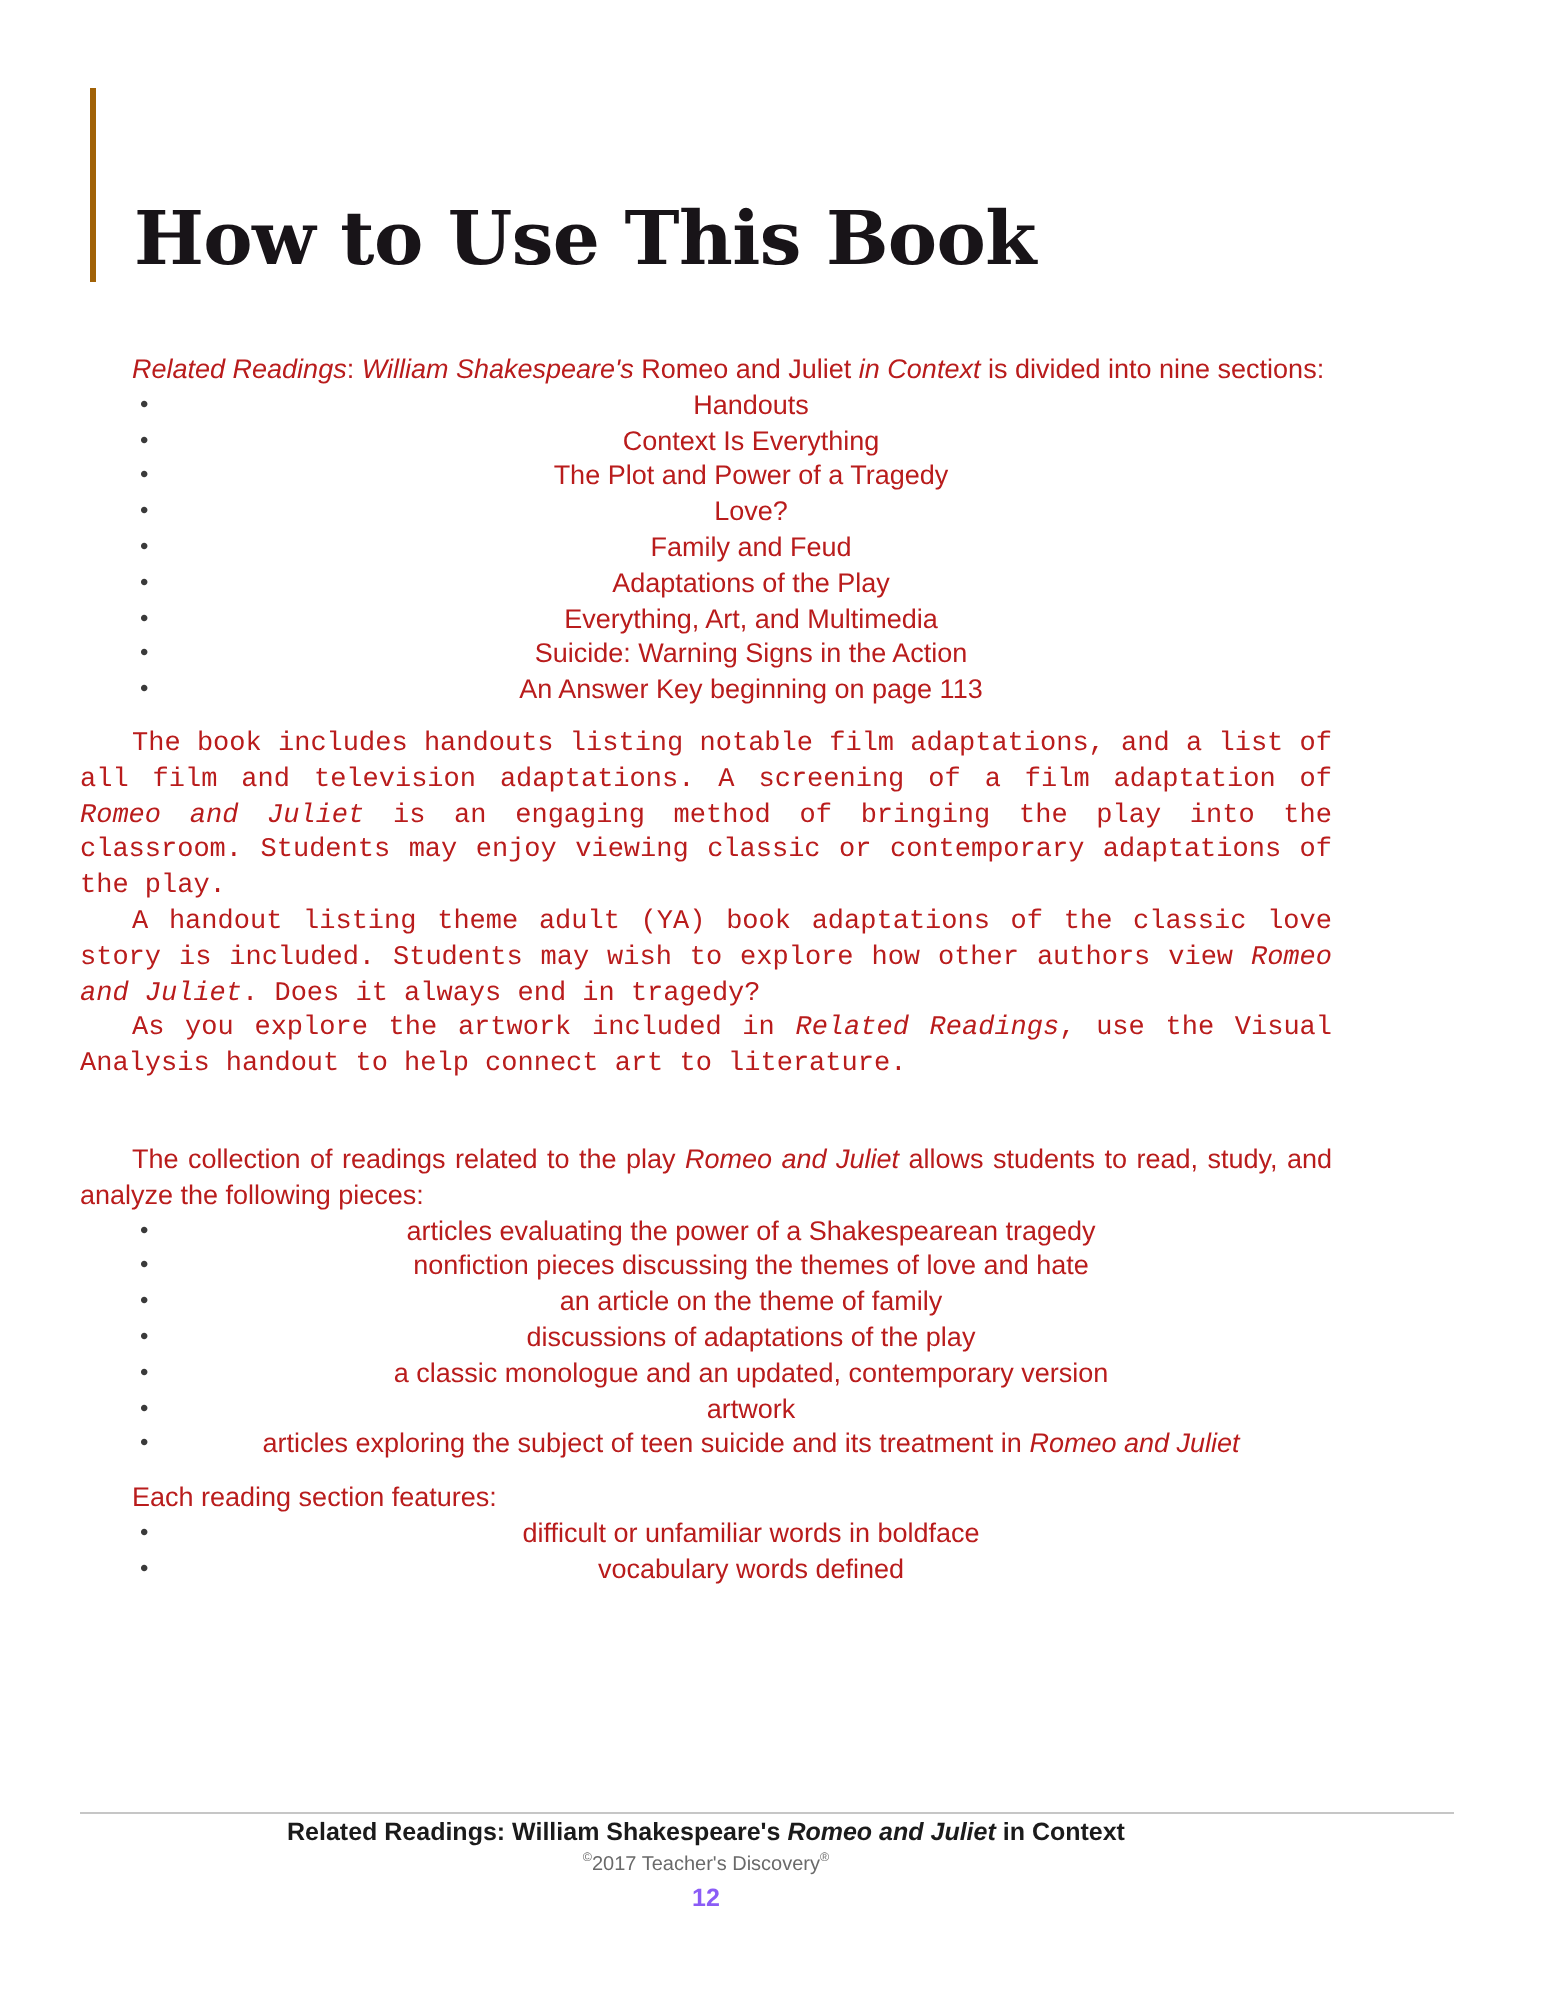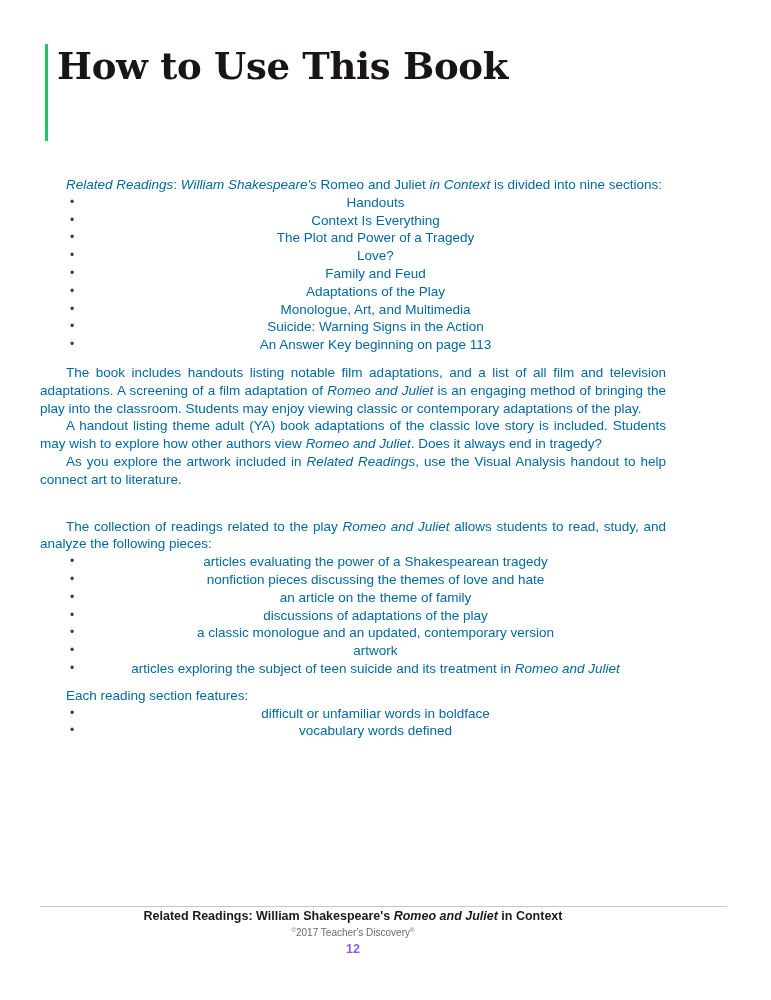--- a/index.html
+++ b/index.html
@@ -10,41 +10,41 @@
     font-family: "Liberation Sans", sans-serif;
     color: #333333;
     overflow: hidden;
   }
   .i   { font-style: italic; }
   .sup { font-size: 0.62em; vertical-align: super; line-height: 0; }
 
   
   .title-band {
     position: absolute; top: 44px; left: 45px; height: 97px;
-    border-left: 3px solid #22c55e;
-    padding-left: 9px;
-    display: flex; align-items: flex-start;
+    border-left: 3px solid #a16207;
+    padding-left: 19px;
+    display: flex; align-items: flex-end;
   }
   .page-title {
     margin: 0;
     font-family: "DejaVu Serif", serif;
     font-weight: bold;
     font-size: 37px;
     letter-spacing: -0.3px;
     color: #181418;
     white-space: nowrap;
   }
 
   
   .content {
     position: absolute; left: 40px; top: 176px; width: 626px;
-    font-size: 13.5px; line-height: 17.8px; color: #0369a1;
+    font-size: 13.5px; line-height: 17.8px; color: #b91c1c;
   }
   .para { margin: 0; text-align: justify; text-indent: 26px; }
-  .block2 p { margin: 0; }
+  .block2 p { margin: 0; font-family: Liberation Mono, monospace; }
   .mt-ul1    { margin-top: 11px; }
   .mt-block2 { margin-top: 10px; }
   .mt-p5     { margin-top: 29px; }
   .mt-ul2    { margin-top: 15px; }
   .mt-p6     { margin-top: 9px; }
   .mt-ul3    { margin-top: 10px; }
 
   ul.blist {
     list-style: none; margin: 0; padding: 0 0 0 30px;
     text-align: center;
@@ -91,21 +91,21 @@
 
   <p class="para"><span class="i">Related Readings</span><span>: </span><span class="i">William Shakespeare's</span><span> Romeo and Juliet </span><span class="i">in Context</span><span> is divided into nine sections:</span></p>
 
   <ul class="blist mt-ul1">
     <li>Handouts</li>
     <li>Context Is Everything</li>
     <li>The Plot and Power of a Tragedy</li>
     <li>Love?</li>
     <li>Family and Feud</li>
     <li>Adaptations of the Play</li>
-    <li>Monologue, Art, and Multimedia</li>
+    <li>Everything, Art, and Multimedia</li>
     <li>Suicide: Warning Signs in the Action</li>
     <li>An Answer Key beginning on page 113</li>
   </ul>
 
   <div class="block2 mt-block2">
     <p class="para"><span>The book includes handouts listing notable film adaptations, and a list of all film and television adaptations. A screening of a film adaptation of </span><span class="i">Romeo and Juliet</span><span> is an engaging method of bringing the play into the classroom. Students may enjoy viewing classic or contemporary adaptations of the play.</span></p>
     <p class="para"><span>A handout listing theme adult (YA) book adaptations of the classic love story is included. Students may wish to explore how other authors view </span><span class="i">Romeo and Juliet</span><span>. Does it always end in tragedy?</span></p>
     <p class="para"><span>As you explore the artwork included in </span><span class="i">Related Readings</span><span>, use the Visual Analysis handout to help connect art to literature.</span></p>
   </div>
 

